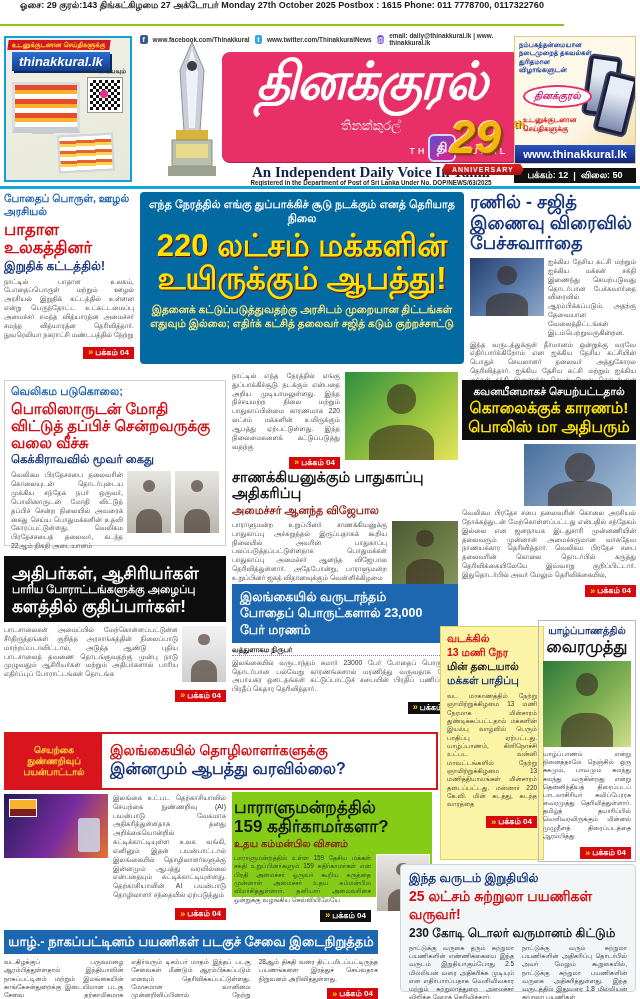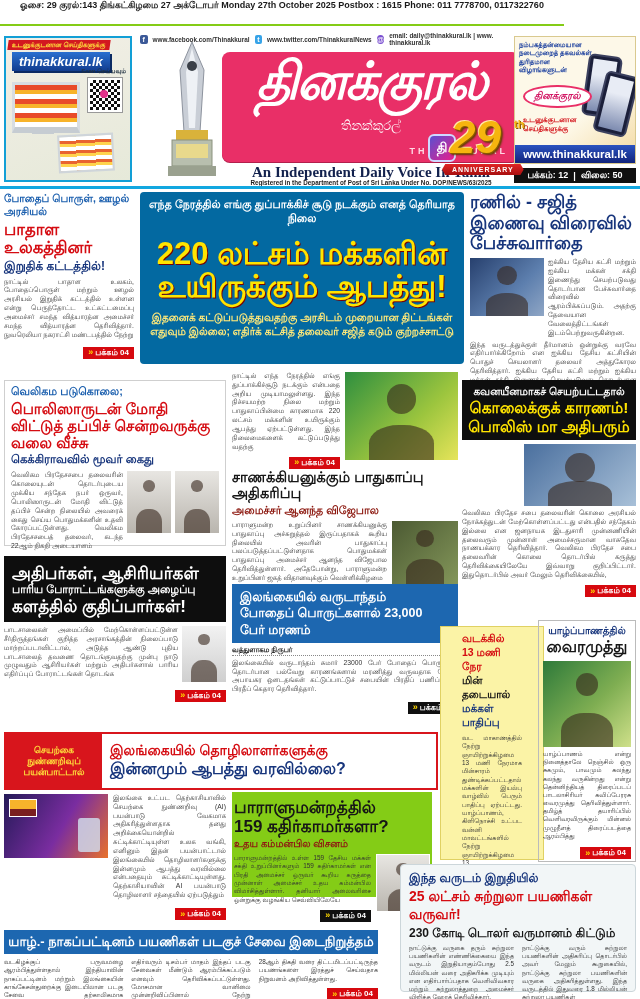--- a/index.html
+++ b/index.html
@@ -164,21 +164,21 @@
     <div class="h-navy" style="font-size:12px;margin-top:2px;">இறுதிக் கட்டத்தில்!</div>
     <p class="body-txt" style="margin:4px 0 2px;">நாட்டில் பாதாள உலகம், போதைப்பொருள் மற்றும் ஊழல் அரசியல் இறுதிக் கட்டத்தில் உள்ளன என்று பெருந்தோட்ட உட்கட்டமைப்பு அமைச்சர் சமந்த வித்யாரத்ன அமைச்சர் சமந்த வித்யாரத்ன தெரிவித்தார். நுவரெலியா நகராட்சி மண்டபத்தில் நேற்று</p>
     <div class="tagline-row"><span class="tag">
           <span class="chev">»</span>
           <span>பக்கம் 04</span>
         </span></div>
   </div>
 
   <div class="abs" style="left:140px;top:192px;width:324px;height:172px;background:#0369a1;border-radius:4px;padding:6px 8px;box-sizing:border-box;text-align:center;">
     <div style="color:#fff;font-weight:bold;font-size:11px;">எந்த நேரத்தில் எங்கு துப்பாக்கிச் சூடு நடக்கும் எனத் தெரியாத நிலை</div>
-    <div style="color:#ffe400;font-weight:bold;font-size:31px;line-height:1.08;margin-top:11px;text-shadow:1px 1px 0 #7a0000;">220 லட்சம் மக்களின்</div>
+    <div style="color:#ffe400;font-weight:bold;font-size:31px;line-height:1.08;margin-top:3px;text-shadow:1px 1px 0 #7a0000;">220 லட்சம் மக்களின்</div>
     <div style="color:#ffe400;font-weight:bold;font-size:31px;line-height:1.08;text-shadow:1px 1px 0 #7a0000;">உயிருக்கும் ஆபத்து!</div>
     <div style="color:#ffe97a;font-weight:bold;font-size:10.5px;line-height:1.35;margin-top:6px;">இதனைக் கட்டுப்படுத்துவதற்கு அரசிடம் முறையான திட்டங்கள் எதுவும் இல்லை; எதிர்க் கட்சித் தலைவர் சஜித் கடும் குற்றச்சாட்டு</div>
   </div>
 
   <div class="abs" style="left:470px;top:192px;width:166px;height:182px;">
     <div class="h-navy" style="font-size:18px;line-height:1.15;">ரணில் - சஜித் இணைவு விரைவில் பேச்சுவார்தை</div>
     <div style="display:flex;gap:4px;margin-top:4px;">
       <div class="photo ph-navy" style="width:74px;height:58px;flex:none;"></div>
       <p class="body-txt" style="margin:0;">ஐக்கிய தேசிய கட்சி மற்றும் ஐக்கிய மக்கள் சக்தி இணைந்து செயற்படுவது தொடர்பான பேச்சுவார்தை விரைவில் ஆரம்பிக்கப்படும். அதற்கு தேவையான வேலைத்திட்டங்கள் இடம்பெற்றுவருகின்றன.</p>
     </div>
@@ -266,21 +266,21 @@
       <div>போதைப் பொருட்களால் 23,000 பேர் மரணம்</div>
     </div>
     <div style="font-size:7px;font-weight:bold;color:#222;border-bottom:1px dotted #888;margin-top:3px;">வத்துளாகம நிருபர்</div>
     <p class="body-txt" style="margin:3px 0 2px;">இலங்கையில் வருடாந்தம் சுமார் 23000 பேர் போதைப் பொருட்கள் தொடர்பான பல்வேறு காரணங்களால் மரணித்து வருவதாக தேசிய அபாயகர ஒளடதங்கள் கட்டுப்பாட்டுச் சபையின் பிரதிப் பணிப்பாளர் பிரதீப் கெதார தெரிவித்தார்.</p>
     <div class="tagline-row"><span class="tag dark">
           <span class="chev">»</span>
           <span>பக்கம் 11</span>
         </span></div>
   </div>
 
-  <div class="abs" style="left:440px;top:626px;width:104px;height:234px;background:#fbf3a6;border:1px solid #e0d163;padding:5px 21px;box-sizing:border-box;">
+  <div class="abs" style="left:440px;top:626px;width:104px;height:234px;background:#fbf3a6;border:1px solid #e0d163;padding:5px 6px;box-sizing:border-box;">
     <div class="h-red" style="font-size:10.5px;">வடக்கில்</div>
     <div class="h-red" style="font-size:10.5px;">13 மணி நேர</div>
     <div class="h-black" style="font-size:10.5px;">மின் தடையால்</div>
     <div class="h-navy" style="font-size:10.5px;">மக்கள் பாதிப்பு</div>
     <p class="body-txt" style="margin:4px 0 2px;font-size:6.4px;">வட மாகாணத்தில் நேற்று ஞாயிற்றுக்கிழமை 13 மணி நேரமாக மின்சாரம் துண்டிக்கப்பட்டதால் மக்களின் இயல்பு வாழ்வில் பெரும் பாதிப்பு ஏற்பட்டது. யாழ்ப்பாணம், கிளிநொச்சி உட்பட வன்னி மாவட்டங்களில் நேற்று ஞாயிற்றுக்கிழமை 13 மணித்தியாலங்கள் மின்சாரம் தடைப்பட்டது. மன்னார் 220 கே.வி. மின் கடத்து, கடந்த வாரத்தை</p>
     <div class="tagline-row"><span class="tag">
           <span class="chev">»</span>
           <span>பக்கம் 04</span>
         </span></div>
   </div>

